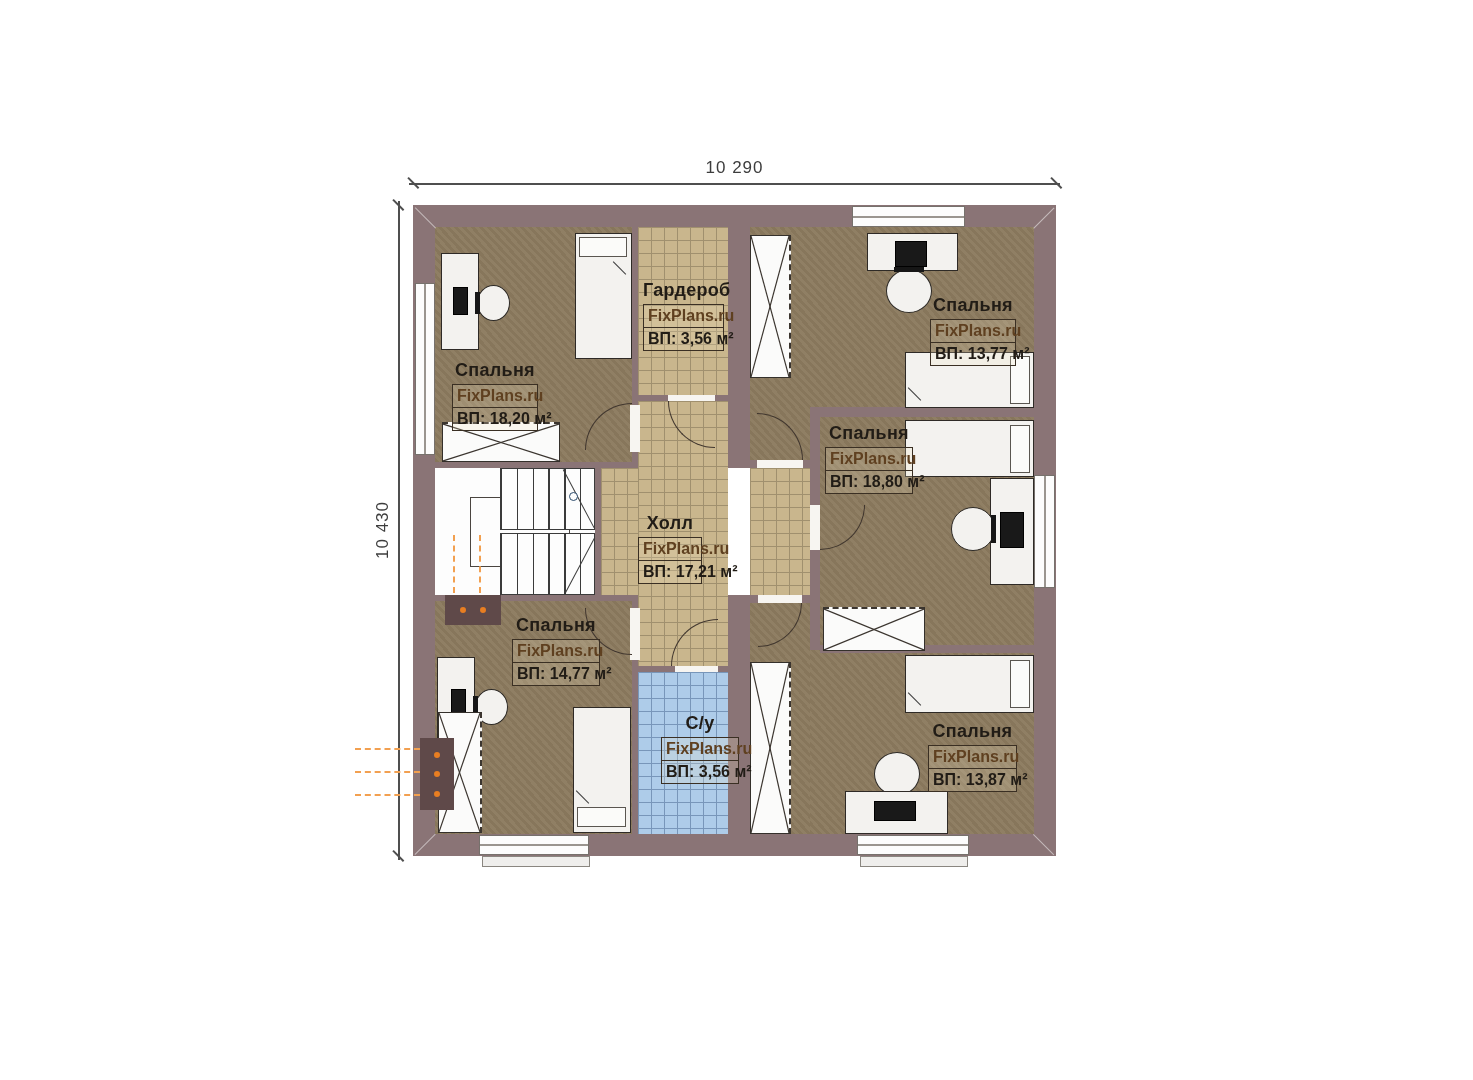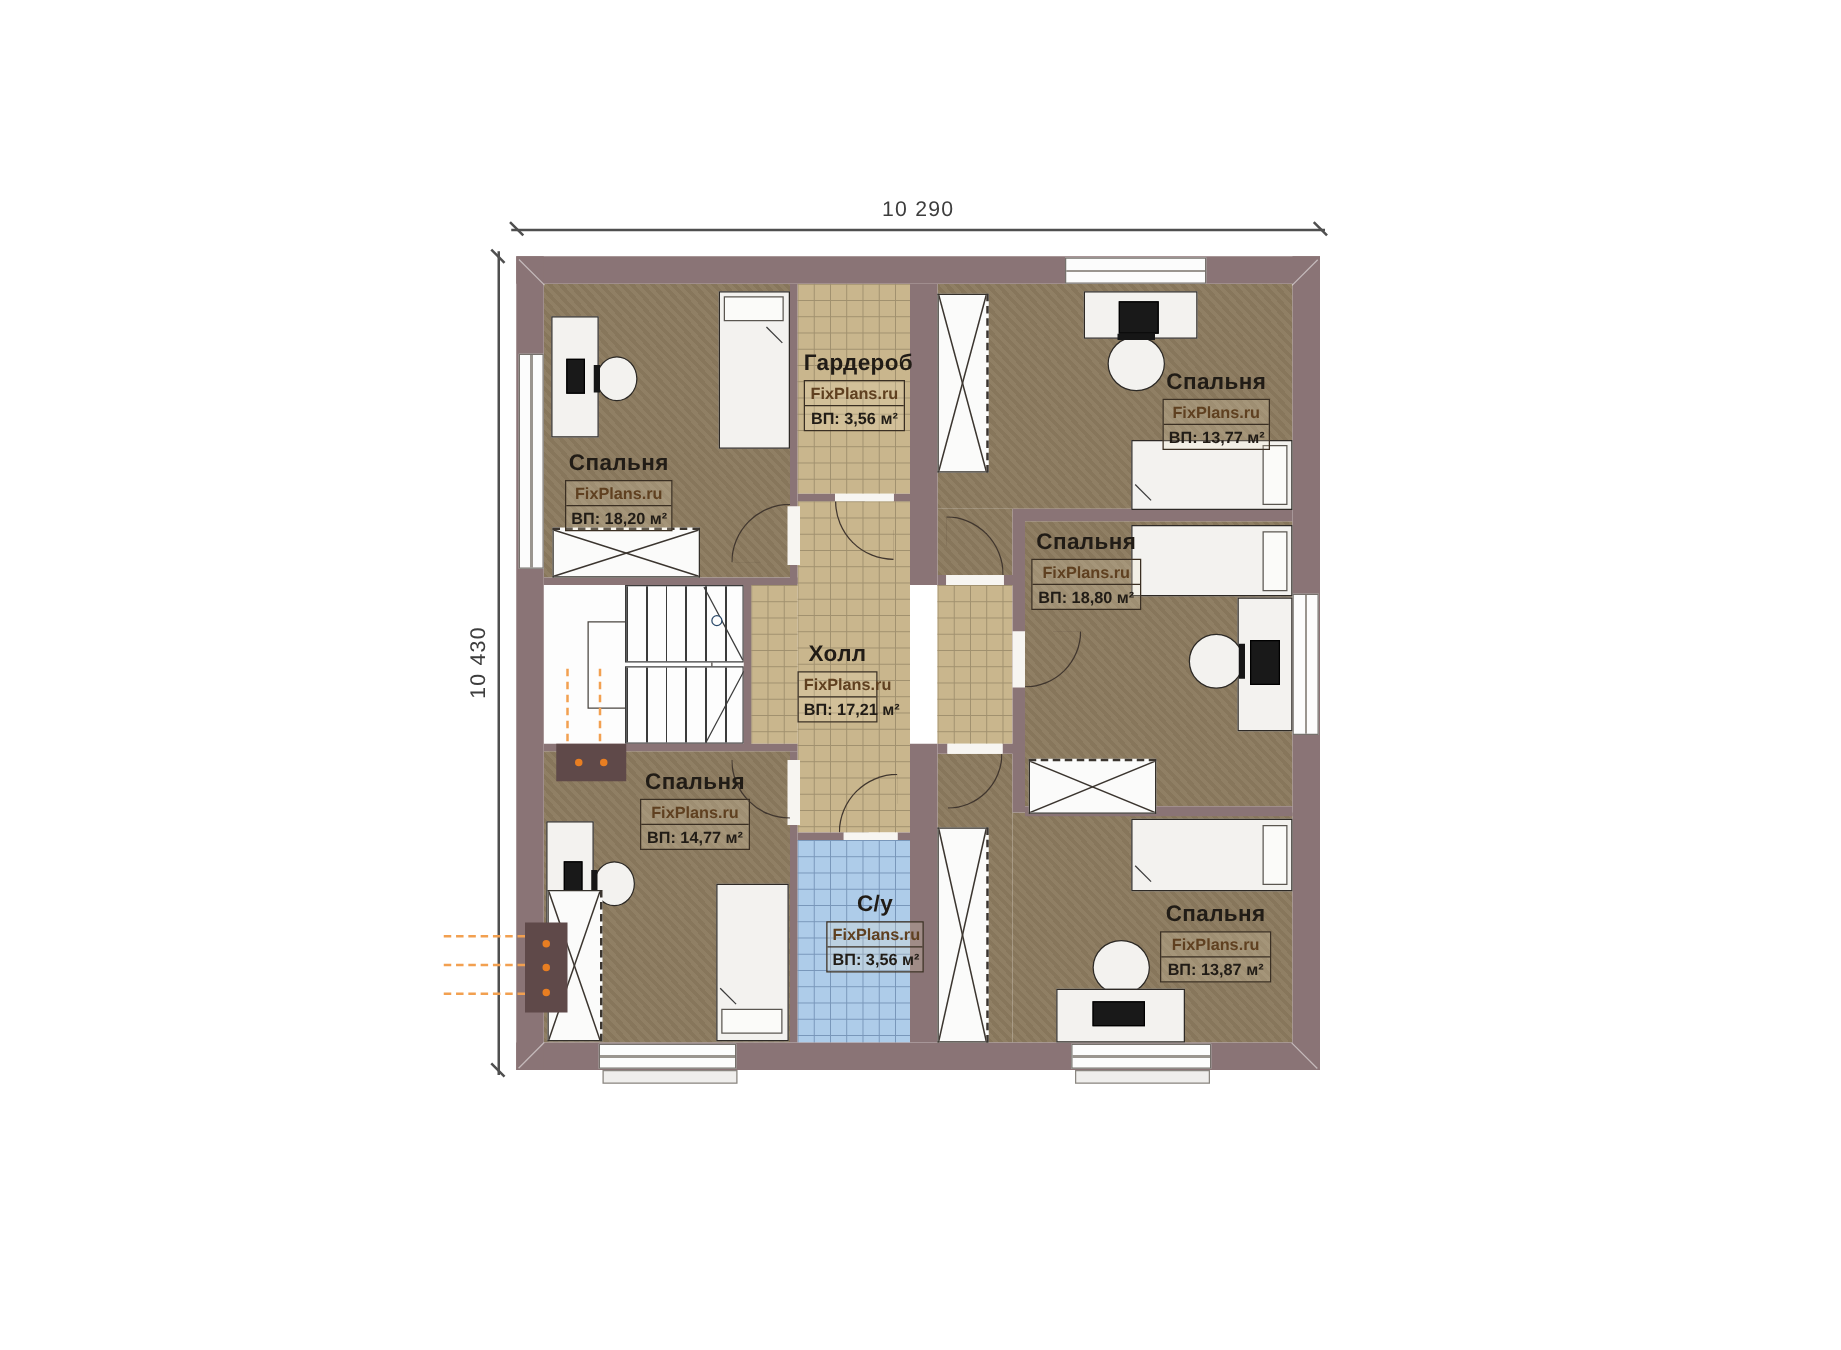--- a/index.html
+++ b/index.html
@@ -45,21 +45,21 @@
   .radblock{position:absolute;background:#5f4949;display:flex;align-items:center;justify-content:space-evenly;}
   .radunit{display:flex;flex-direction:column;justify-content:space-evenly;align-items:center;height:100%;}
   .radunit-h{display:flex;flex-direction:row;justify-content:space-evenly;align-items:center;width:100%;}
   .dot{width:6px;height:6px;border:3.5px solid #e87e22;border-radius:50%;background:#fff;}
   .dash-orange-h{position:absolute;border-top:2.5px dashed #f2a050;}
   .dash-orange-v{position:absolute;border-left:2.5px dashed #f2a050;}
   .corner{position:absolute;background:rgba(255,255,255,.5);height:1.4px;transform-origin:0 50%;}
   .room-label{position:absolute;text-align:center;color:#211c16;}
   .room-name{font-size:18px;font-weight:bold;letter-spacing:.3px;margin-bottom:3px;}
   .label-box{border:1.8px solid #3a2f23;background:rgba(240,226,196,.22);}
-  .label-box .row{padding:2px 4px;font-size:13px;font-weight:bold;white-space:nowrap;}
+  .label-box .row{padding:2px 4px;font-size:16px;font-weight:bold;white-space:nowrap;}
   .label-box .row.wm{color:#5f4020;border-bottom:1.8px solid #3a2f23;}
   .dim{position:absolute;color:#3d3d3d;}
   .dim-line{position:absolute;background:#4f4f4f;}
   .tick{position:absolute;width:15px;height:1.5px;background:#4f4f4f;transform:rotate(45deg);}
   .dim-text{font-size:17px;letter-spacing:1px;color:#3d3d3d;}
 </style>
 </head>
 <body>
 
 <div id="canvas">

